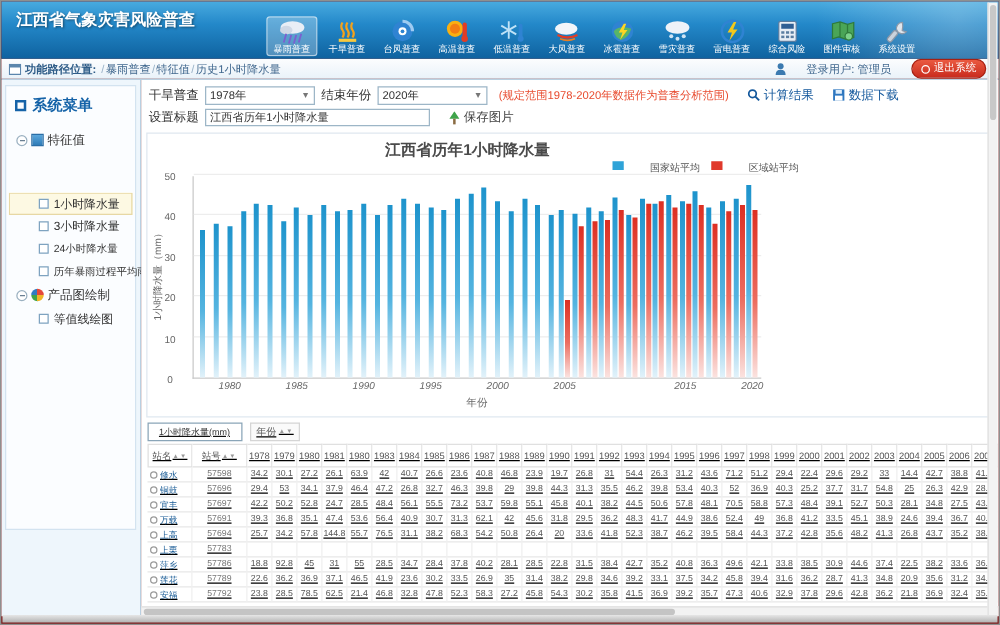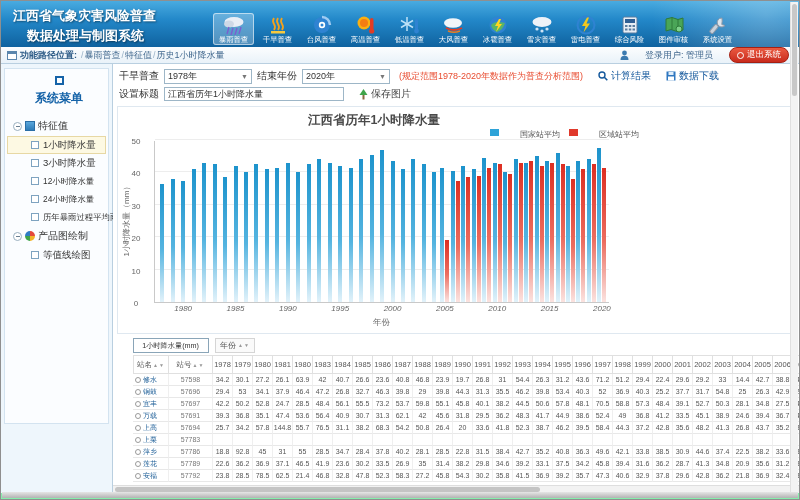--- a/index.html
+++ b/index.html
@@ -1,17 +1,17 @@
 <!DOCTYPE html>
 <html><head>
 <meta charset="utf-8">
 <style>
   * { margin:0; padding:0; box-sizing:border-box; }
   html,body { width:800px; height:500px; font-family:"Liberation Sans","DejaVu Sans",sans-serif; background:#fff; }
-  .window { position:relative; width:800px; height:500px; border:1px solid #8f8f8f; overflow:hidden; background:#86efac; }
+  .window { position:relative; width:800px; height:500px; border:1px solid #8f8f8f; overflow:hidden; background:#7f1d1d; }
 
   
   .header { height:46px; display:flex; background:linear-gradient(180deg,#49abe0 0%,#2388c9 40%,#0f629f 100%); position:relative; overflow:hidden; }
   .header:before { content:""; position:absolute; right:0; top:0; width:220px; height:46px;
      background:radial-gradient(circle at 85% 30%, rgba(255,255,255,.25), rgba(255,255,255,0) 60%); }
   .app-title { width:206px; padding:5px 0 0 12px; color:#fff; font-weight:bold; font-size:13px; line-height:1.5; text-shadow:1px 1px 2px rgba(0,0,0,.45); }
   .app-title .l2 { padding-left:14px; }
   .nav { flex:1; display:flex; align-items:flex-end; gap:3px; padding:0 0 2px 6px; position:relative; }
   .nav-item { width:41px; text-align:center; color:#fff; font-size:8px; padding:2px 0 1px 0; border-radius:3px; cursor:pointer; }
   .nav-item .ni { height:20px; display:flex; align-items:center; justify-content:center; }
@@ -24,31 +24,31 @@
   .bc-prefix { font-weight:bold; color:#2f5d88; }
   .bc-sep { color:#9ab3c8; margin:0 1px; }
   .userbar { display:flex; align-items:center; gap:16px; }
   .logout { display:flex; align-items:center; gap:3px; background:linear-gradient(#ea5a41,#c92b1d); color:#fff; font-size:8.5px; border:1px solid #a62012; border-radius:8px; padding:1px 7px; cursor:pointer; font-family:inherit; }
   .logout .dot { width:7px; height:7px; border:1.5px solid #fff; border-radius:50%; display:inline-block; }
 
   
   .content { display:flex; height:429px; }
   .sidebar { width:112px; background:#eef6fc; border-right:1px solid #b9cfe0; padding:4px 3px; }
   .sb-panel { background:#fbfdff; border:1px solid #d3e3f0; height:356px; padding:5px 2px; }
-  .sb-title { color:#1563a8; font-weight:bold; font-size:12px; display:flex; gap:5px; align-items:center; padding:2px 0 9px 5px;flex-direction:column; }
+  .sb-title { color:#1563a8; font-weight:bold; font-size:12px; display:flex; gap:5px; align-items:center; padding:2px 0 9px 5px; }
   .sb-title-icon { width:9px; height:9px; border:2px solid #1563a8; display:inline-block; }
   .tree-group { display:flex; align-items:center; gap:3px; font-size:10px; color:#333; padding:3px 0 3px 6px; cursor:pointer; }
   .expander { width:9px; height:9px; border:1px solid #9ab0c0; border-radius:50%; background:#fff; position:relative; flex:none; }
   .expander:after { content:""; position:absolute; left:2px; top:3.5px; width:4px; height:1px; background:#6a8093; }
   .gicon { width:10px; height:10px; flex:none; display:inline-block; }
   .gicon.g0 { background:linear-gradient(#5aa7dc,#2f7cb8); border:1px solid #2a6ea6; }
   .gicon.g1 { border-radius:50%; background:conic-gradient(#e4483a 0 25%,#f0b428 0 50%,#3fa44a 0 75%,#2f7cc4 0); }
   .tree-item { display:flex; align-items:center; gap:4px; font-size:9.5px; color:#333; padding:2.5px 2px 2.5px 24px; cursor:pointer; white-space:nowrap; }
   .tree-item .doc { width:8px; height:8px; border:1px solid #7ea3c0; background:#fff; flex:none; }
-  .tree-item.selected { background:#fdf9e3; box-shadow:inset 0 0 0 1px #e7d8a4; }
+  .tree-item.selected { background:#fdf9e3; box-shadow:inset 0 0 0 1px #e7d8a4;margin-top:32px; }
   .tree-item .lbl { transform-origin:left center; }
   .tree-item .lbl.small { transform:scale(.88); }
 
   .main { flex:1; position:relative; background:#fff; overflow:hidden; }
 
   
   .toolbar { padding:3px 6px 1px 6px; font-size:10px; color:#333; }
   .trow { display:flex; align-items:center; gap:5px; height:18px; }
   .sel { width:88px; height:15px; border:1px solid #9db6c7; background:#fff; font-size:9px; color:#333; display:flex; align-items:center; justify-content:space-between; padding:0 3px; cursor:pointer; }
   .sel .ar { color:#777; font-size:7px; }
@@ -70,21 +70,21 @@
   .ylabel { position:absolute; left:-47px; top:73px; width:110px; text-align:center; font-size:8px; color:#666; transform:rotate(-90deg); white-space:nowrap; }
   .bars { position:absolute; left:0; right:0; top:0; bottom:0; display:flex; align-items:flex-end; padding:0 2px; }
   .grp { flex:1; position:relative; height:100%; display:flex; align-items:flex-end; justify-content:center; gap:1px; }
   .bar { width:4px; }
   .bar.b { background:linear-gradient(180deg,#1d93cc 0%,#54b4e0 55%,#e2f2fa 100%); }
   .bar.r { background:linear-gradient(180deg,#dd2f22 0%,#ec6e60 55%,#fbe3e0 100%); }
   .xtick { position:absolute; top:100%; margin-top:2px; left:50%; transform:translateX(-50%); font-size:8px; color:#666; }
   .xlabel { position:absolute; left:36px; top:176px; width:455px; text-align:center; font-size:8.5px; color:#666; }
 
   
-  .table-section { position:relative; margin:3px 0 0 20px; }
+  .table-section { position:relative; margin:3px 0 0 5px;text-decoration:underline; }
   .tctrl { display:flex; align-items:center; height:16px; margin-bottom:2px; }
   .unit-box { border:1px solid #8aa5b8; width:76px; height:15px; display:flex; align-items:center; justify-content:center; font-size:8px; color:#333; background:#fff; white-space:nowrap; }
   .unit-box span { transform:scale(.9); }
   .ysort { margin-left:6px; width:40px; height:15px; border:1px solid #d5d5d5; background:#fafafa; display:flex; align-items:center; justify-content:center; gap:2px; font-size:8px; color:#555; cursor:pointer; }
   .arr { font-size:5px; color:#999; letter-spacing:1px; }
   .grid { display:grid; grid-template-columns:36px 44px repeat(30,20px); width:max-content; }
   .hc { height:19px; border:1px solid #e0e0e0; border-left:none; display:flex; align-items:center; justify-content:center; gap:1px; font-size:7.5px; color:#555; background:#fff; }
   .hc.first { border-left:1px solid #e0e0e0; }
   .dc { height:12px; border-right:1px solid #efefef; border-bottom:1px solid #e8e8e8; display:flex; align-items:center; justify-content:center; font-size:7px; color:#555; overflow:hidden; }
   .dc.name { justify-content:flex-start; padding-left:2px; gap:2px; color:#1a5c96; cursor:pointer; }
@@ -99,21 +99,20 @@
   .bottom-frame { position:absolute; left:1px; right:1px; bottom:1px; height:6px; background:linear-gradient(#e6e6e6,#b3b3b3); }
 </style>
 </head>
 <body>
 
 <div class="window">
 
   <div class="header">
     <div class="app-title">
       <div>江西省气象灾害风险普查</div>
-      <div class="l2">数据处理与制图系统</div>
     </div>
     <div class="nav" id="nav">
         <div class="nav-item active">
           <span class="ni">
             <svg width="24" height="20">
               <ellipse cx="12" cy="7" rx="9.5" ry="5" fill="#e9eef6"></ellipse>
               <ellipse cx="7" cy="9" rx="5" ry="3.5" fill="#cfd8e6"></ellipse>
               <path d="M7 12 L5 19 M11 13 L9 20 M15 13 L13 20 M19 12 L17 19" stroke="#7b5fd1" stroke-width="1.4"></path>
             </svg>
           </span>
@@ -279,24 +278,20 @@
               <span class="gicon g0"></span>
               <span>特征值</span>
             </div>
             <div class="tree-item selected">
               <span class="doc"></span>
               <span class="lbl">1小时降水量</span>
             </div>
             <div class="tree-item">
               <span class="doc"></span>
               <span class="lbl">3小时降水量</span>
-            </div>
-            <div class="tree-item">
-              <span class="doc"></span>
-              <span class="lbl small">12小时降水量</span>
             </div>
             <div class="tree-item">
               <span class="doc"></span>
               <span class="lbl small">24小时降水量</span>
             </div>
             <div class="tree-item">
               <span class="doc"></span>
               <span class="lbl small">历年暴雨过程平均雨量</span>
             </div>
             <div class="tree-group">
@@ -481,25 +476,20 @@
                   <div class="bar b" title="2007: 42" style="height: 136.08px;"></div>
                   <div class="bar r" title="2007: 38.5" style="height: 124.74px;"></div>
                 </div>
                 <div class="grp">
                   <div class="bar b" title="2008: 41" style="height: 132.84px;"></div>
                   <div class="bar r" title="2008: 39" style="height: 126.36px;"></div>
                 </div>
                 <div class="grp">
                   <div class="bar b" title="2009: 44.5" style="height: 144.18px;"></div>
                   <div class="bar r" title="2009: 41.5" style="height: 134.46px;"></div>
-                </div>
-                <div class="grp">
-                  <div class="bar b" title="2010: 43" style="height: 139.32px;"></div>
-                  <div class="bar r" title="2010: 42.5" style="height: 137.7px;"></div>
-                  <i class="xtick">2010</i>
                 </div>
                 <div class="grp">
                   <div class="bar b" title="2011: 40" style="height: 129.6px;"></div>
                   <div class="bar r" title="2011: 39.5" style="height: 127.98px;"></div>
                 </div>
                 <div class="grp">
                   <div class="bar b" title="2012: 44" style="height: 142.56px;"></div>
                   <div class="bar r" title="2012: 43" style="height: 139.32px;"></div>
                 </div>
                 <div class="grp">

